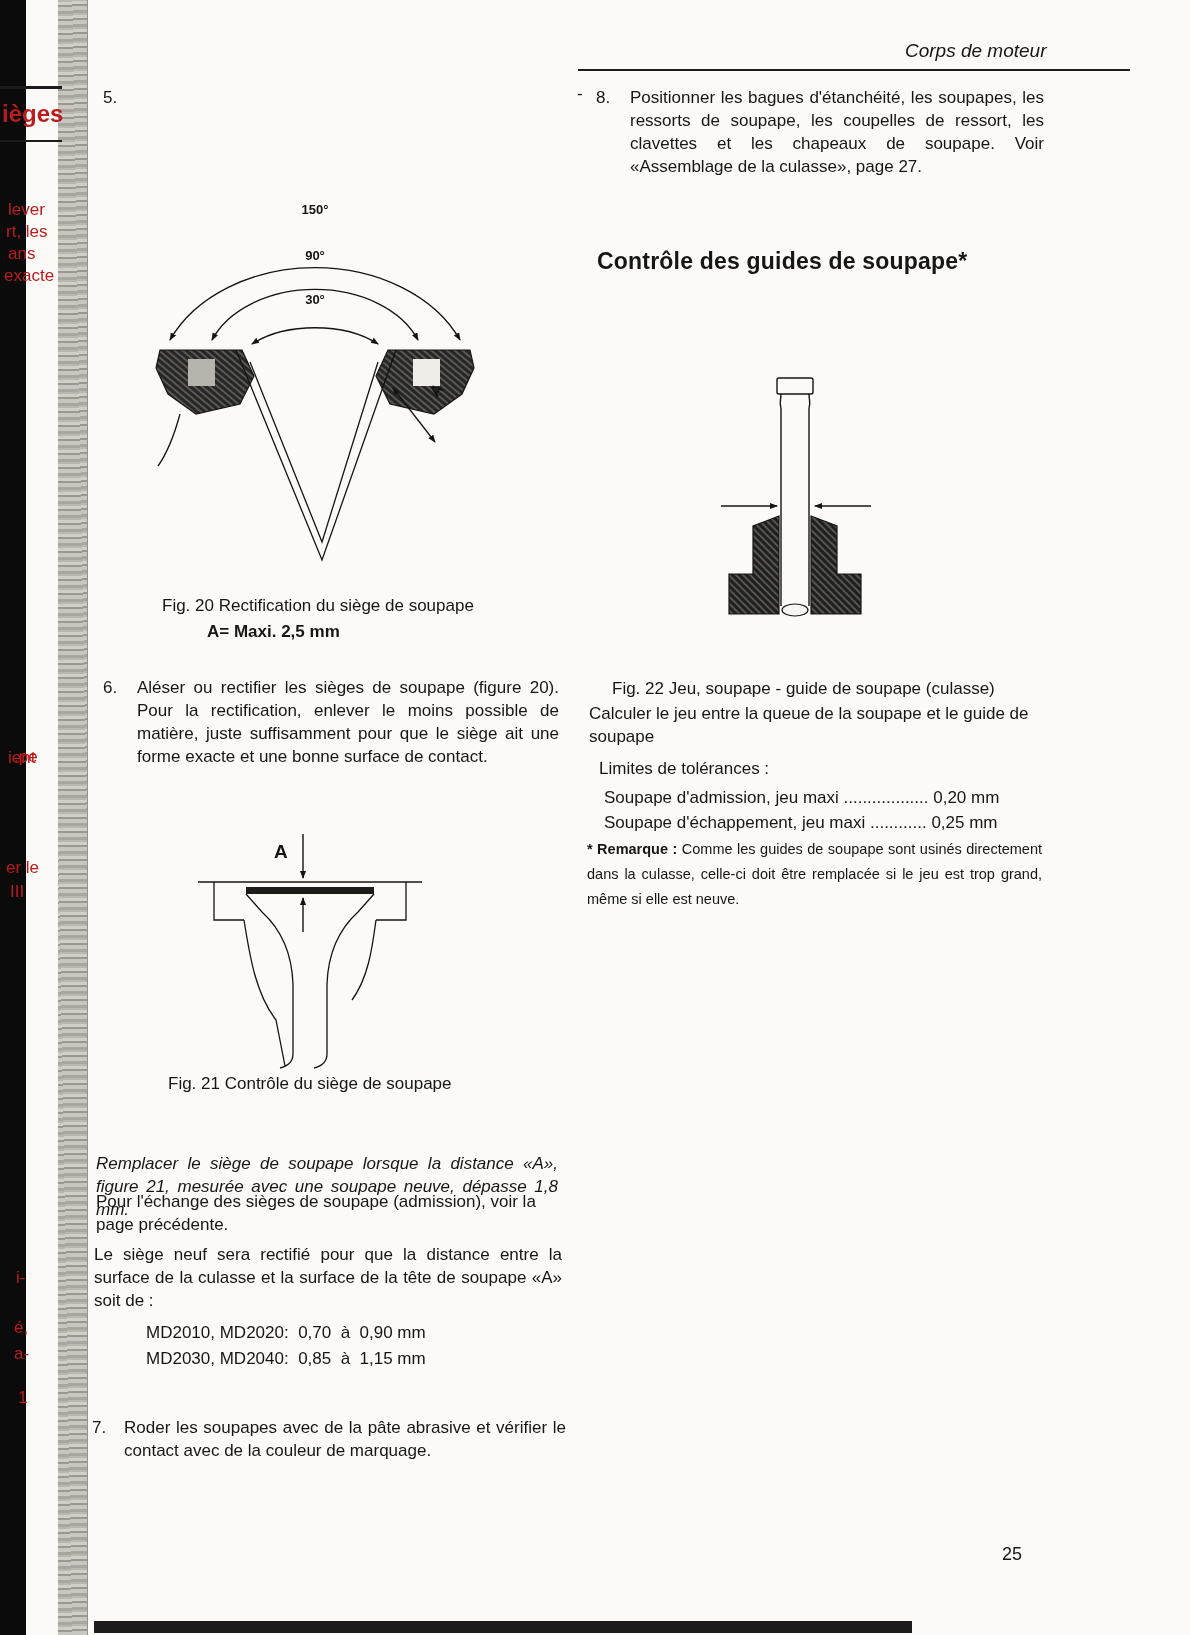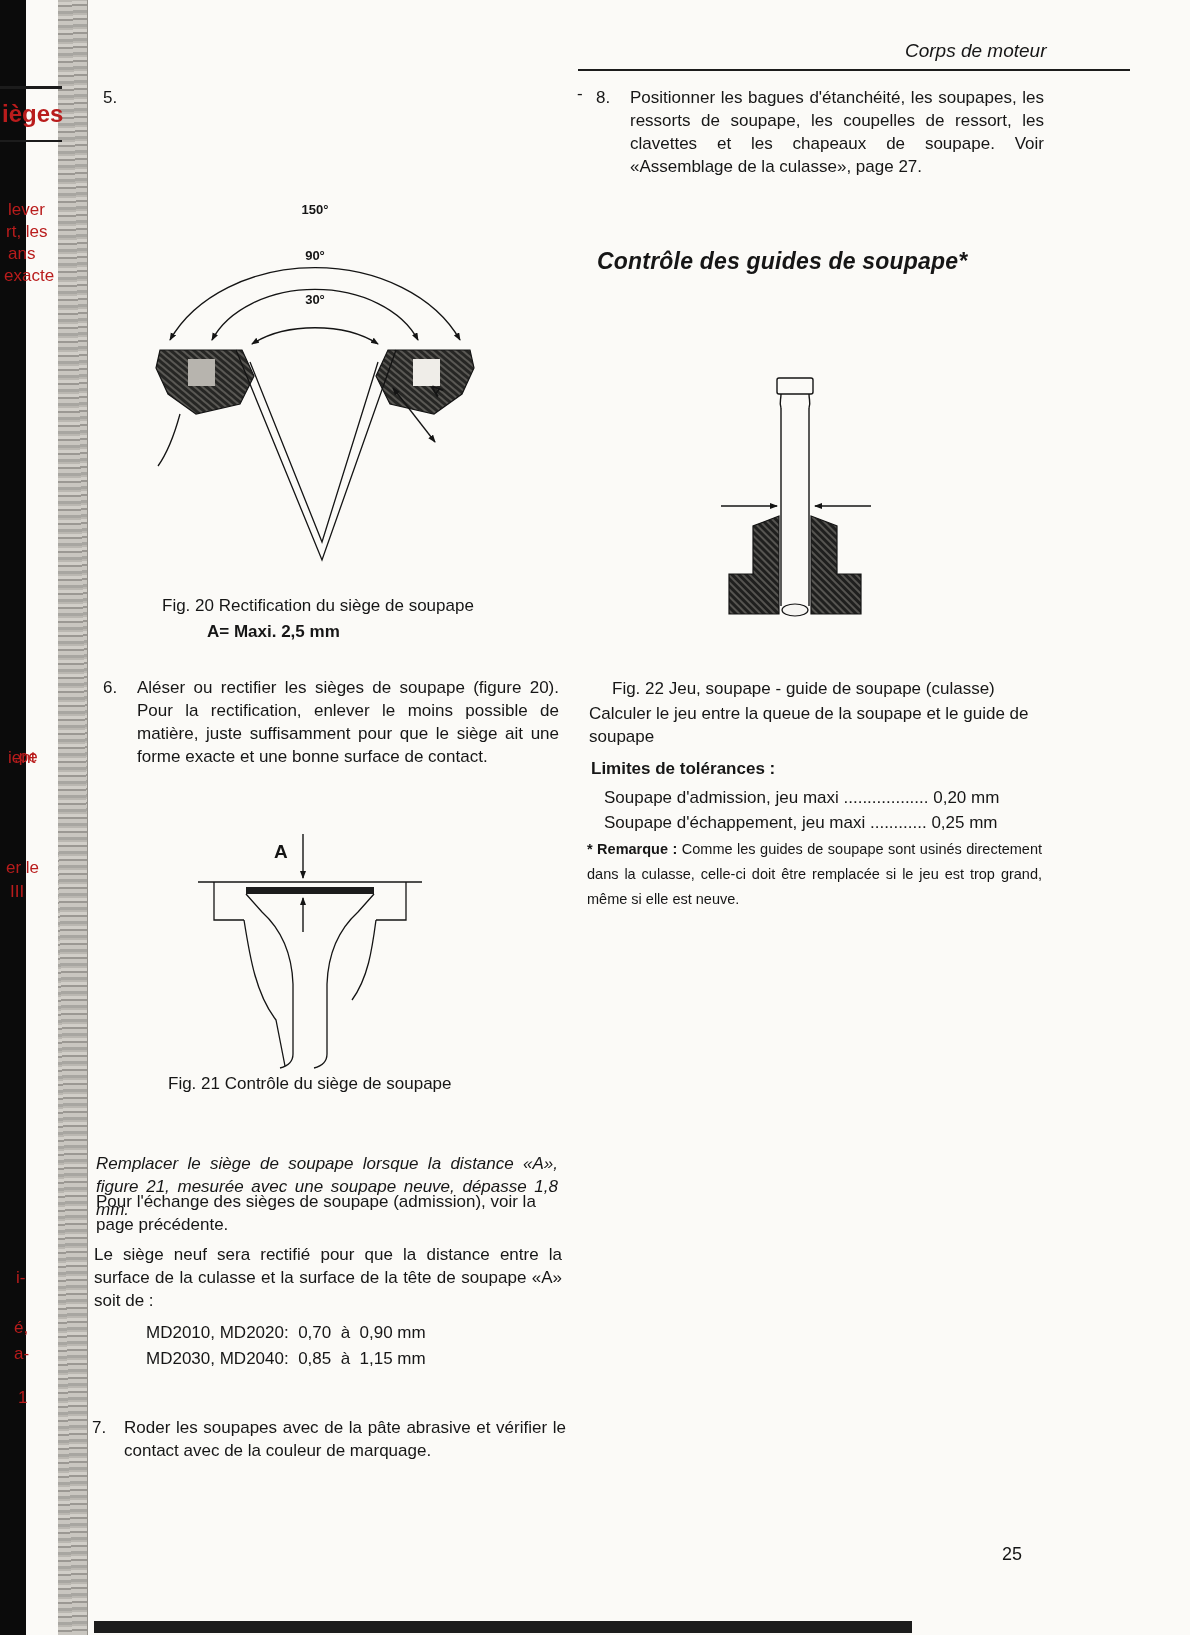--- a/index.html
+++ b/index.html
@@ -7,21 +7,21 @@
   .page {
     position:relative; width:1190px; height:1635px; margin:0 auto;
     background:#fbfaf7; overflow:hidden;
     font-family:"Liberation Sans", sans-serif; color:#161616;
   }
   .abs { position:absolute; }
   .t { font-size:17px; line-height:23px; }
   .just { text-align:justify; }
   .cap { font-size:17px; }
   .small { font-size:14.5px; line-height:25px; }
-  .b { font-weight:bold; }
+  .b { font-weight:normal;margin-left:8px; }
   .hdr { font-style:italic; font-size:19px; }
   .h1 { font-size:23px; font-weight:bold; letter-spacing:.2px; }
   .spec { font-size:17px; line-height:26px; white-space:pre; }
   .pagenum { font-size:18px;text-align:right; }
   .rule { background:#1c1c1c; }
   .edge-black { left:0; top:0; width:26px; height:1635px; background:#0b0b0b; }
   .binding {
     left:58px; top:0; width:30px; height:1635px;
     background:repeating-linear-gradient(178deg,#b3b0aa 0 2px,#cdcac4 2px 5px,#918e89 5px 7px,#c4c1bb 7px 11px,#a09d98 11px 14px);
     border-right:1px solid #8a8781; opacity:.9;
@@ -135,21 +135,21 @@
   <div class="abs spec" style="left:146px;top:1320px;">MD2010, MD2020:  0,70  à  0,90 mm</div>
   <div class="abs spec" style="left:146px;top:1346px;">MD2030, MD2040:  0,85  à  1,15 mm</div>
 
   <div class="abs t" style="left:92px;top:1416px;">7.</div>
   <div class="abs t just" style="left:124px;top:1416px;width:442px;">Roder les soupapes avec de la pâte abrasive et vérifier le contact avec de la couleur de marquage.</div>
 
   <div class="abs t" style="left:577px;top:82px;">-</div>
   <div class="abs t" style="left:596px;top:86px;">8.</div>
   <div class="abs t just" style="left:630px;top:86px;width:414px;">Positionner les bagues d'étanchéité, les soupapes, les ressorts de soupape, les coupelles de ressort, les clavettes et les chapeaux de soupape. Voir «Assemblage de la culasse», page 27.</div>
 
-  <div class="abs h1" style="left:597px;top:248px;font-style:italic;">Contrôle des guides de soupape*</div>
+  <div class="abs h1" style="left:597px;top:248px;">Contrôle des guides de soupape*</div>
 
   <svg class="abs" style="left:695px;top:370px;" viewBox="0 0 210 262" width="210" height="262">
     <defs>
       <marker id="ah22" markerWidth="9" markerHeight="7" refX="7" refY="3" orient="auto" markerUnits="userSpaceOnUse">
         <path d="M0,0 L8,3 L0,6 z" fill="#141414"></path>
       </marker>
       <pattern id="stip22" width="5" height="5" patternUnits="userSpaceOnUse" patternTransform="rotate(45)">
         <rect width="5" height="5" fill="#1f1f1e"></rect>
         <line x1="0" y1="1" x2="5" y2="1" stroke="#8d8a84" stroke-width="1"></line>
       </pattern>

